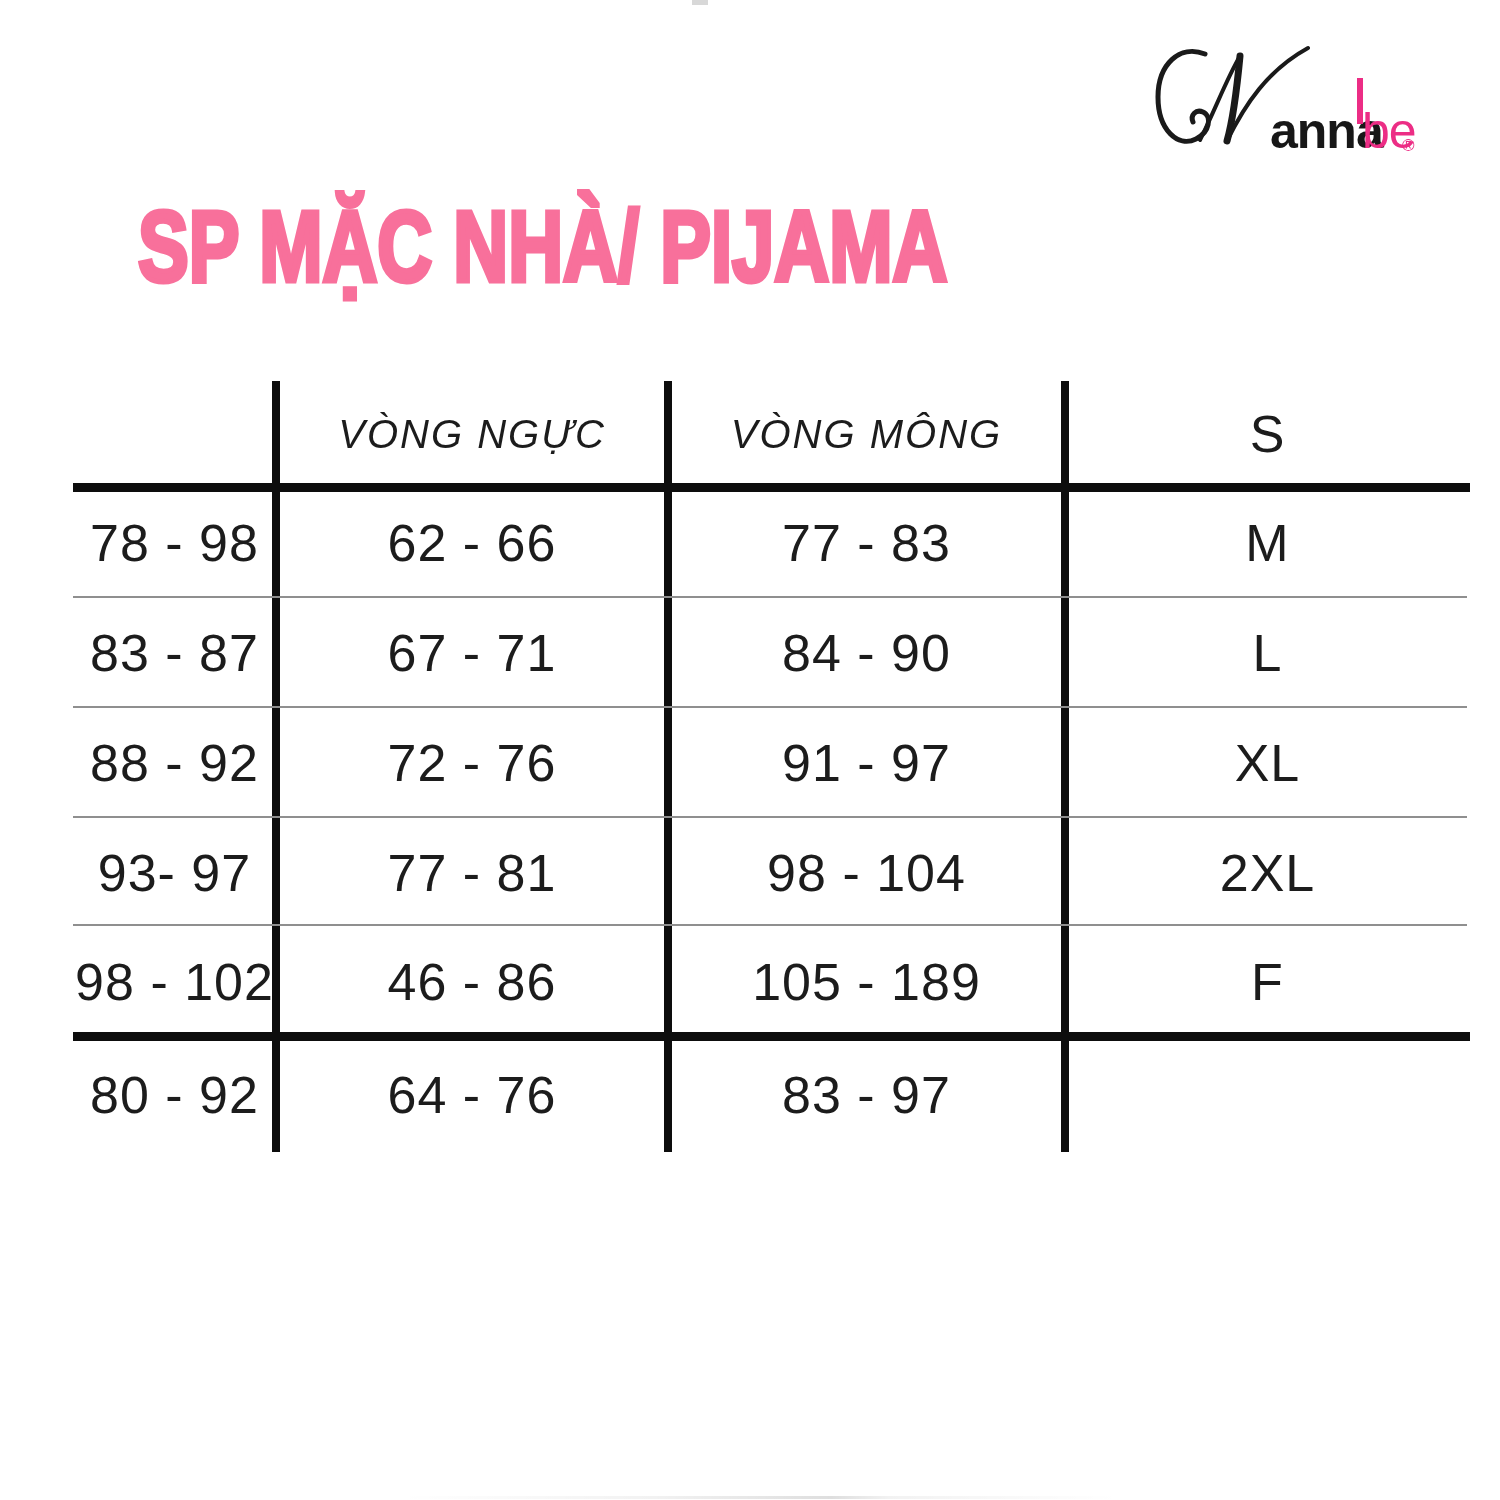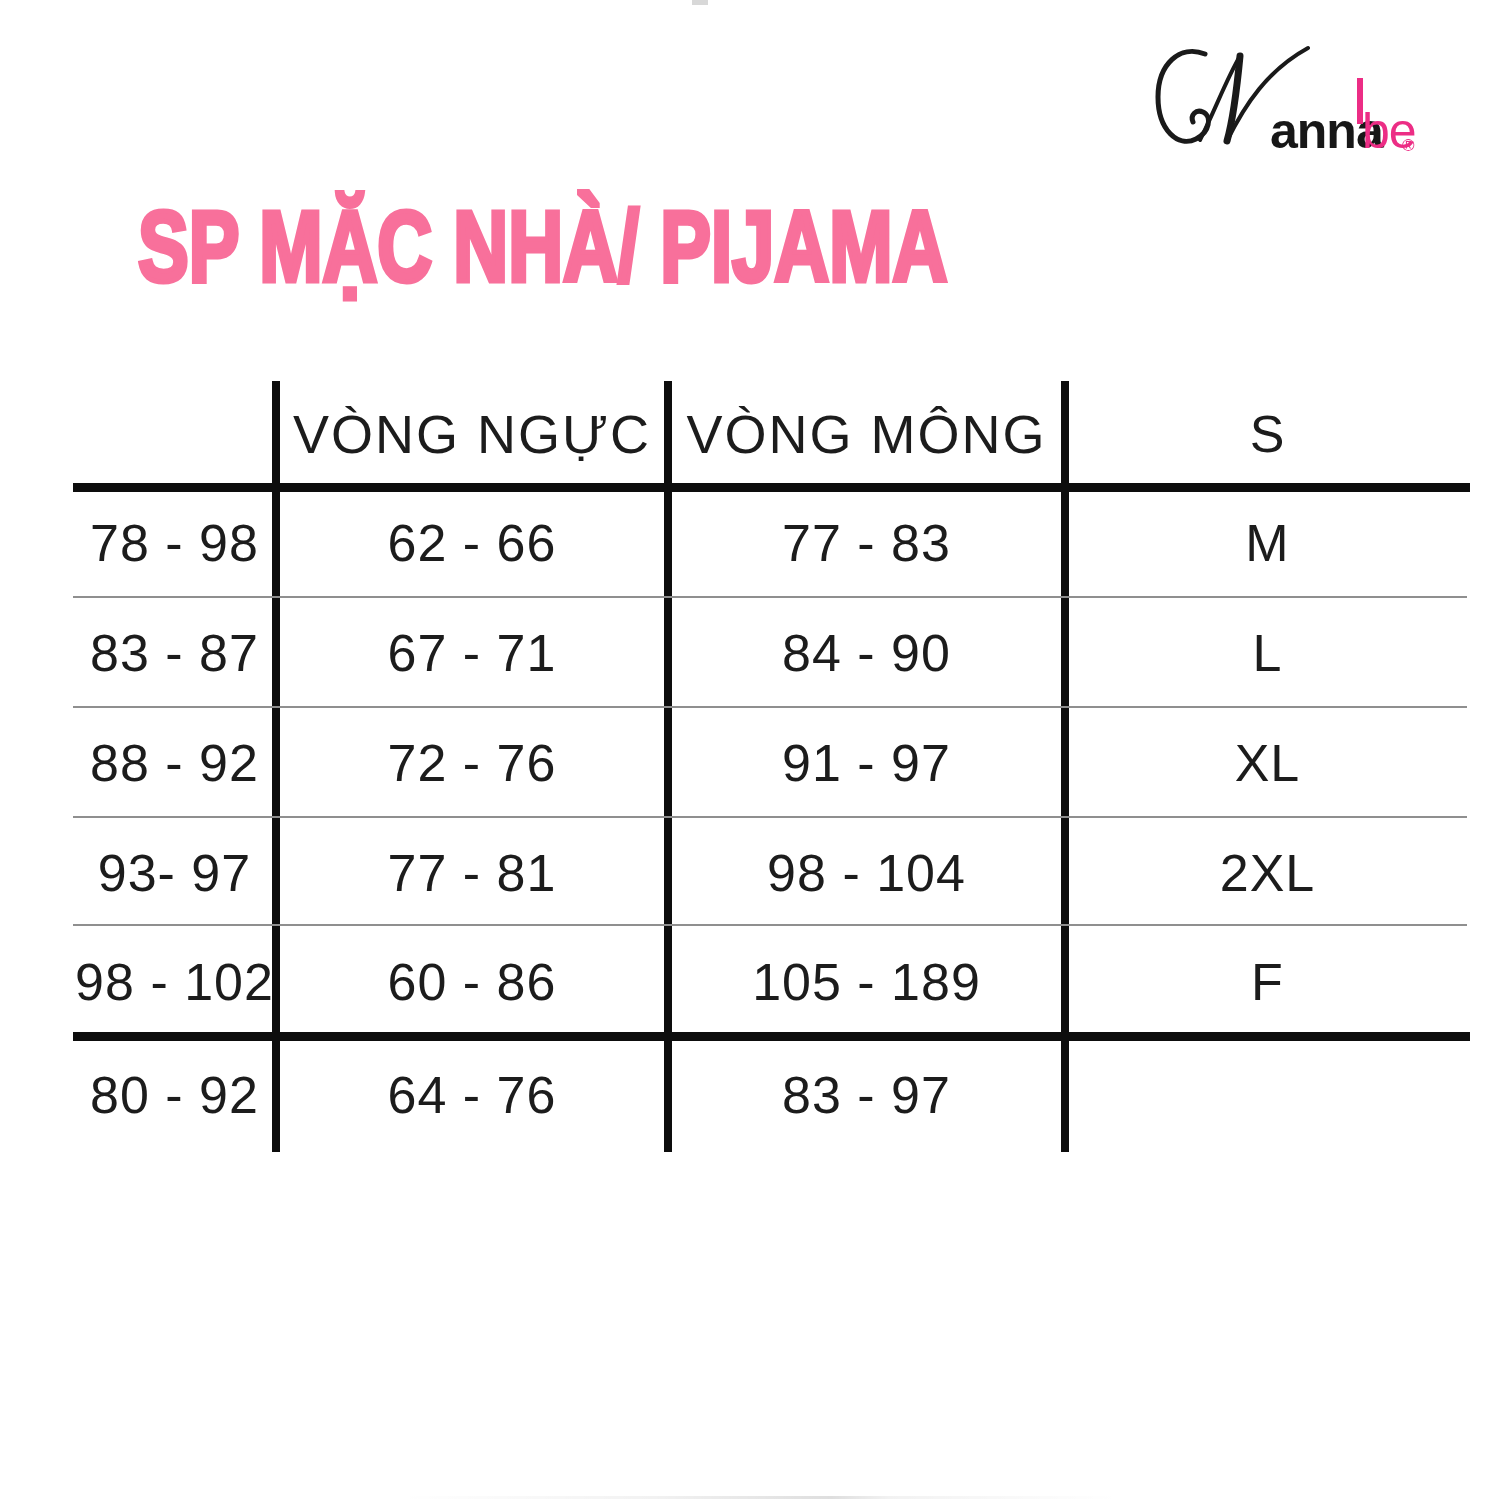--- a/index.html
+++ b/index.html
@@ -65,21 +65,21 @@
     display: grid;
     grid-template-columns: 203px 392px 397px 405px;
     grid-template-rows: 106px 111px 110px 110px 109px 110px 115px;
   }
   .cell {
     display: flex; align-items: center; justify-content: center;
     font-size: 52px; color: #1c1c1c;
     letter-spacing: 1px;
     white-space: nowrap;
   }
-  .cell.header { font-size: 54px; letter-spacing: 2px; }
+  .cell.header { font-size: 40px; letter-spacing: 2px; font-style: italic; }
 
   
   .vline {
     position: absolute; width: 8px; top: 381px; height: 771px;
     background: #0d0d0d; pointer-events: none;
   }
   .vline.v1 { left: 272px; }
   .vline.v2 { left: 664px; }
   .vline.v3 { left: 1061px; }
   .hline-thick {
@@ -141,21 +141,21 @@
   <div class="cell">72 - 76</div>
   <div class="cell">91 - 97</div>
 
   <div class="cell">XL</div>
   <div class="cell">93- 97</div>
   <div class="cell">77 - 81</div>
   <div class="cell">98 - 104</div>
 
   <div class="cell">2XL</div>
   <div class="cell">98 - 102</div>
-  <div class="cell">60 - 86</div>
+  <div class="cell">46 - 86</div>
   <div class="cell">105 - 189</div>
 
   <div class="cell">F</div>
   <div class="cell">80 - 92</div>
   <div class="cell">64 - 76</div>
   <div class="cell">83 - 97</div>
 </div>
 
 <div class="vline v1"></div>
 <div class="vline v2"></div>

